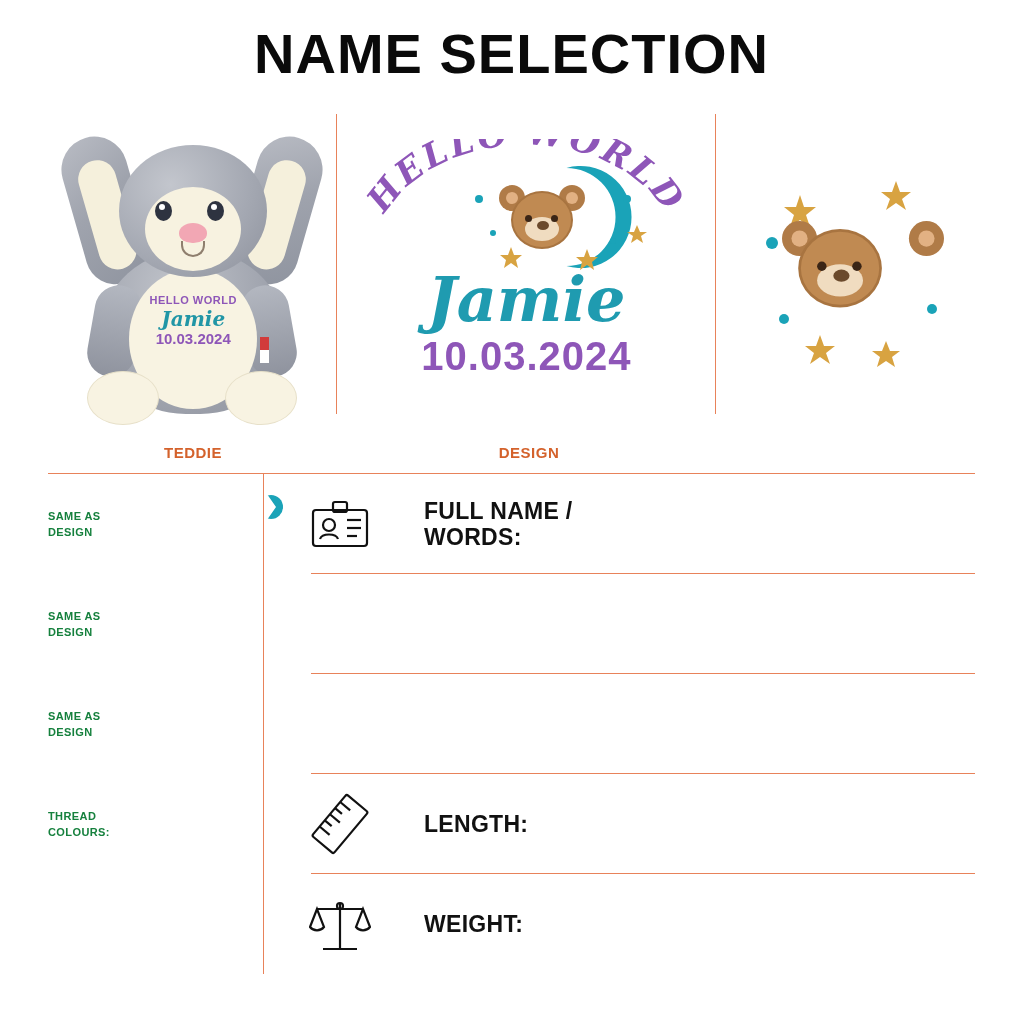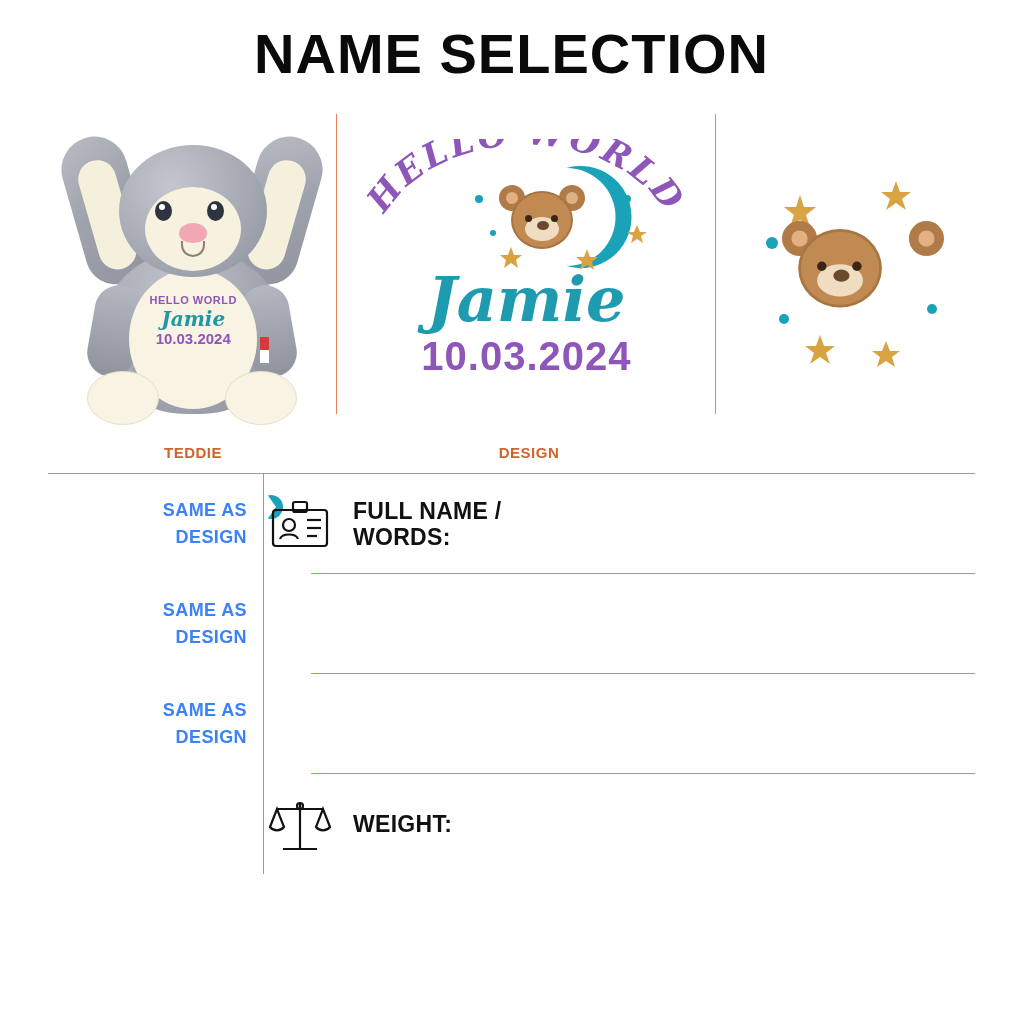--- a/index.html
+++ b/index.html
@@ -80,36 +80,38 @@
     padding: 0 48px 0 48px;
   }
   .form-row {
     display: flex;
     align-items: center;
     height: 100px;
     position: relative;
   }
   .left-col {
     width: 215px;
-    text-align: right;
-    font-size: 18px;
+    text-align: left;
+    font-size: 11px;
     font-weight: bold;
     letter-spacing: 0.4px;
     line-height: 1.5;
-    color: #3b82f6;
+    color: #15803d;
     padding-right: 16px;
   }
   .left-col.thread { color: #d4622c; }
   .left-col .ln { display: block; }
 
   .right-col {
     flex: 1;
     display: flex;
     align-items: center;
+    padding-left: 40px;
     height: 100%;
+    gap: 31px;
   }
   .row-icon {
     width: 74px;
     min-width: 74px;
     display: flex;
     align-items: center;
     justify-content: center;
   }
   .row-label {
     font-size: 23px;
@@ -452,20 +454,43 @@
   </div>
 
   <div class="form-row">
     <div class="left-col">
       <span class="ln">SAME AS</span>
       <span class="ln">DESIGN</span>
     </div>
     <div class="row-sep"></div>
   </div>
 
+  <div class="form-row">
+    <div class="left-col">
+      <span class="ln">THREAD</span>
+      <span class="ln">COLOURS:</span>
+    </div>
+    <div class="right-col">
+      <div class="row-icon">
+        <svg width="62" height="62" viewBox="0 0 62 62" fill="none" stroke="#111" stroke-width="2.2">
+          <g transform="rotate(40 31 31)">
+            <rect x="17" y="4" width="28" height="54" rx="2"></rect>
+            <line x1="17" y1="14" x2="30" y2="14"></line>
+            <line x1="17" y1="22" x2="26" y2="22"></line>
+            <line x1="17" y1="30" x2="30" y2="30"></line>
+            <line x1="17" y1="38" x2="26" y2="38"></line>
+            <line x1="17" y1="46" x2="30" y2="46"></line>
+          </g>
+        </svg>
+      </div>
+      <div class="row-label">LENGTH:</div>
+      <div style="flex:1"></div>
+    </div>
+    <div class="row-sep"></div>
+  </div>
 
   <div class="form-row">
     <div class="left-col thread">
       <span class="ln"></span>
       <span class="ln"></span>
     </div>
     <div class="right-col">
       <div class="row-icon">
         <svg width="62" height="62" viewBox="0 0 62 62" fill="none" stroke="#111" stroke-width="2.2">
           <line x1="31" y1="10" x2="31" y2="56"></line>

